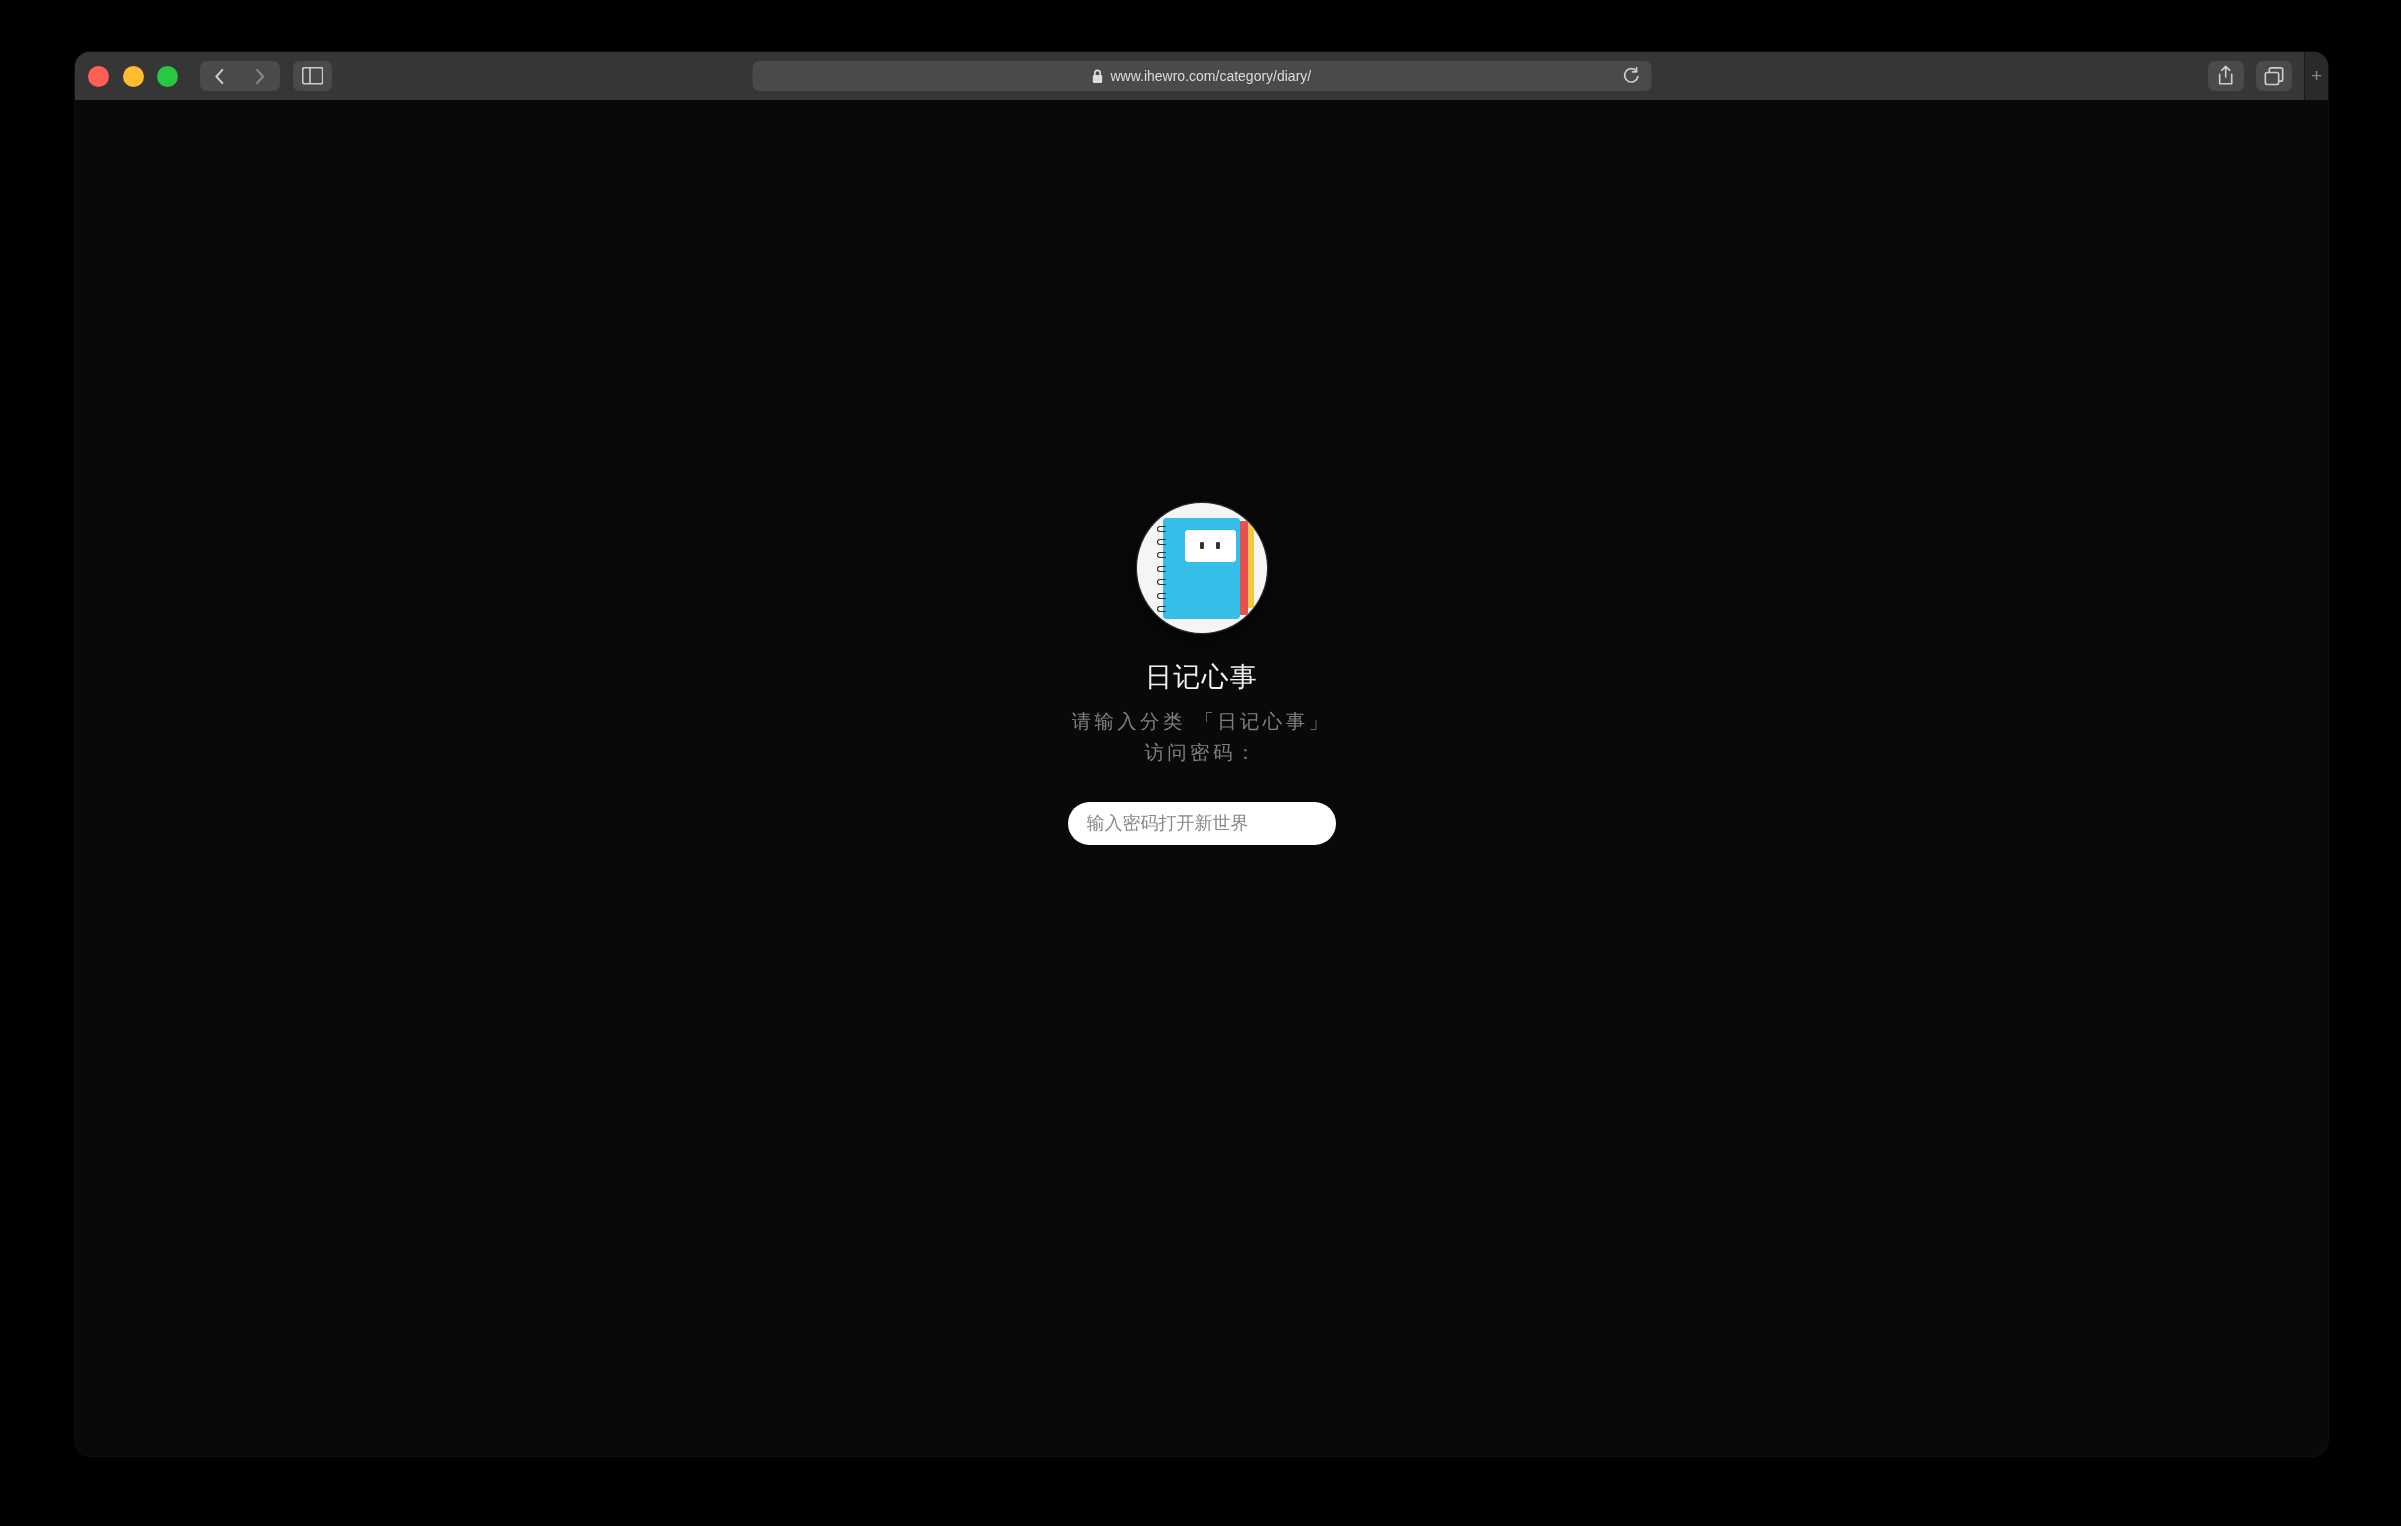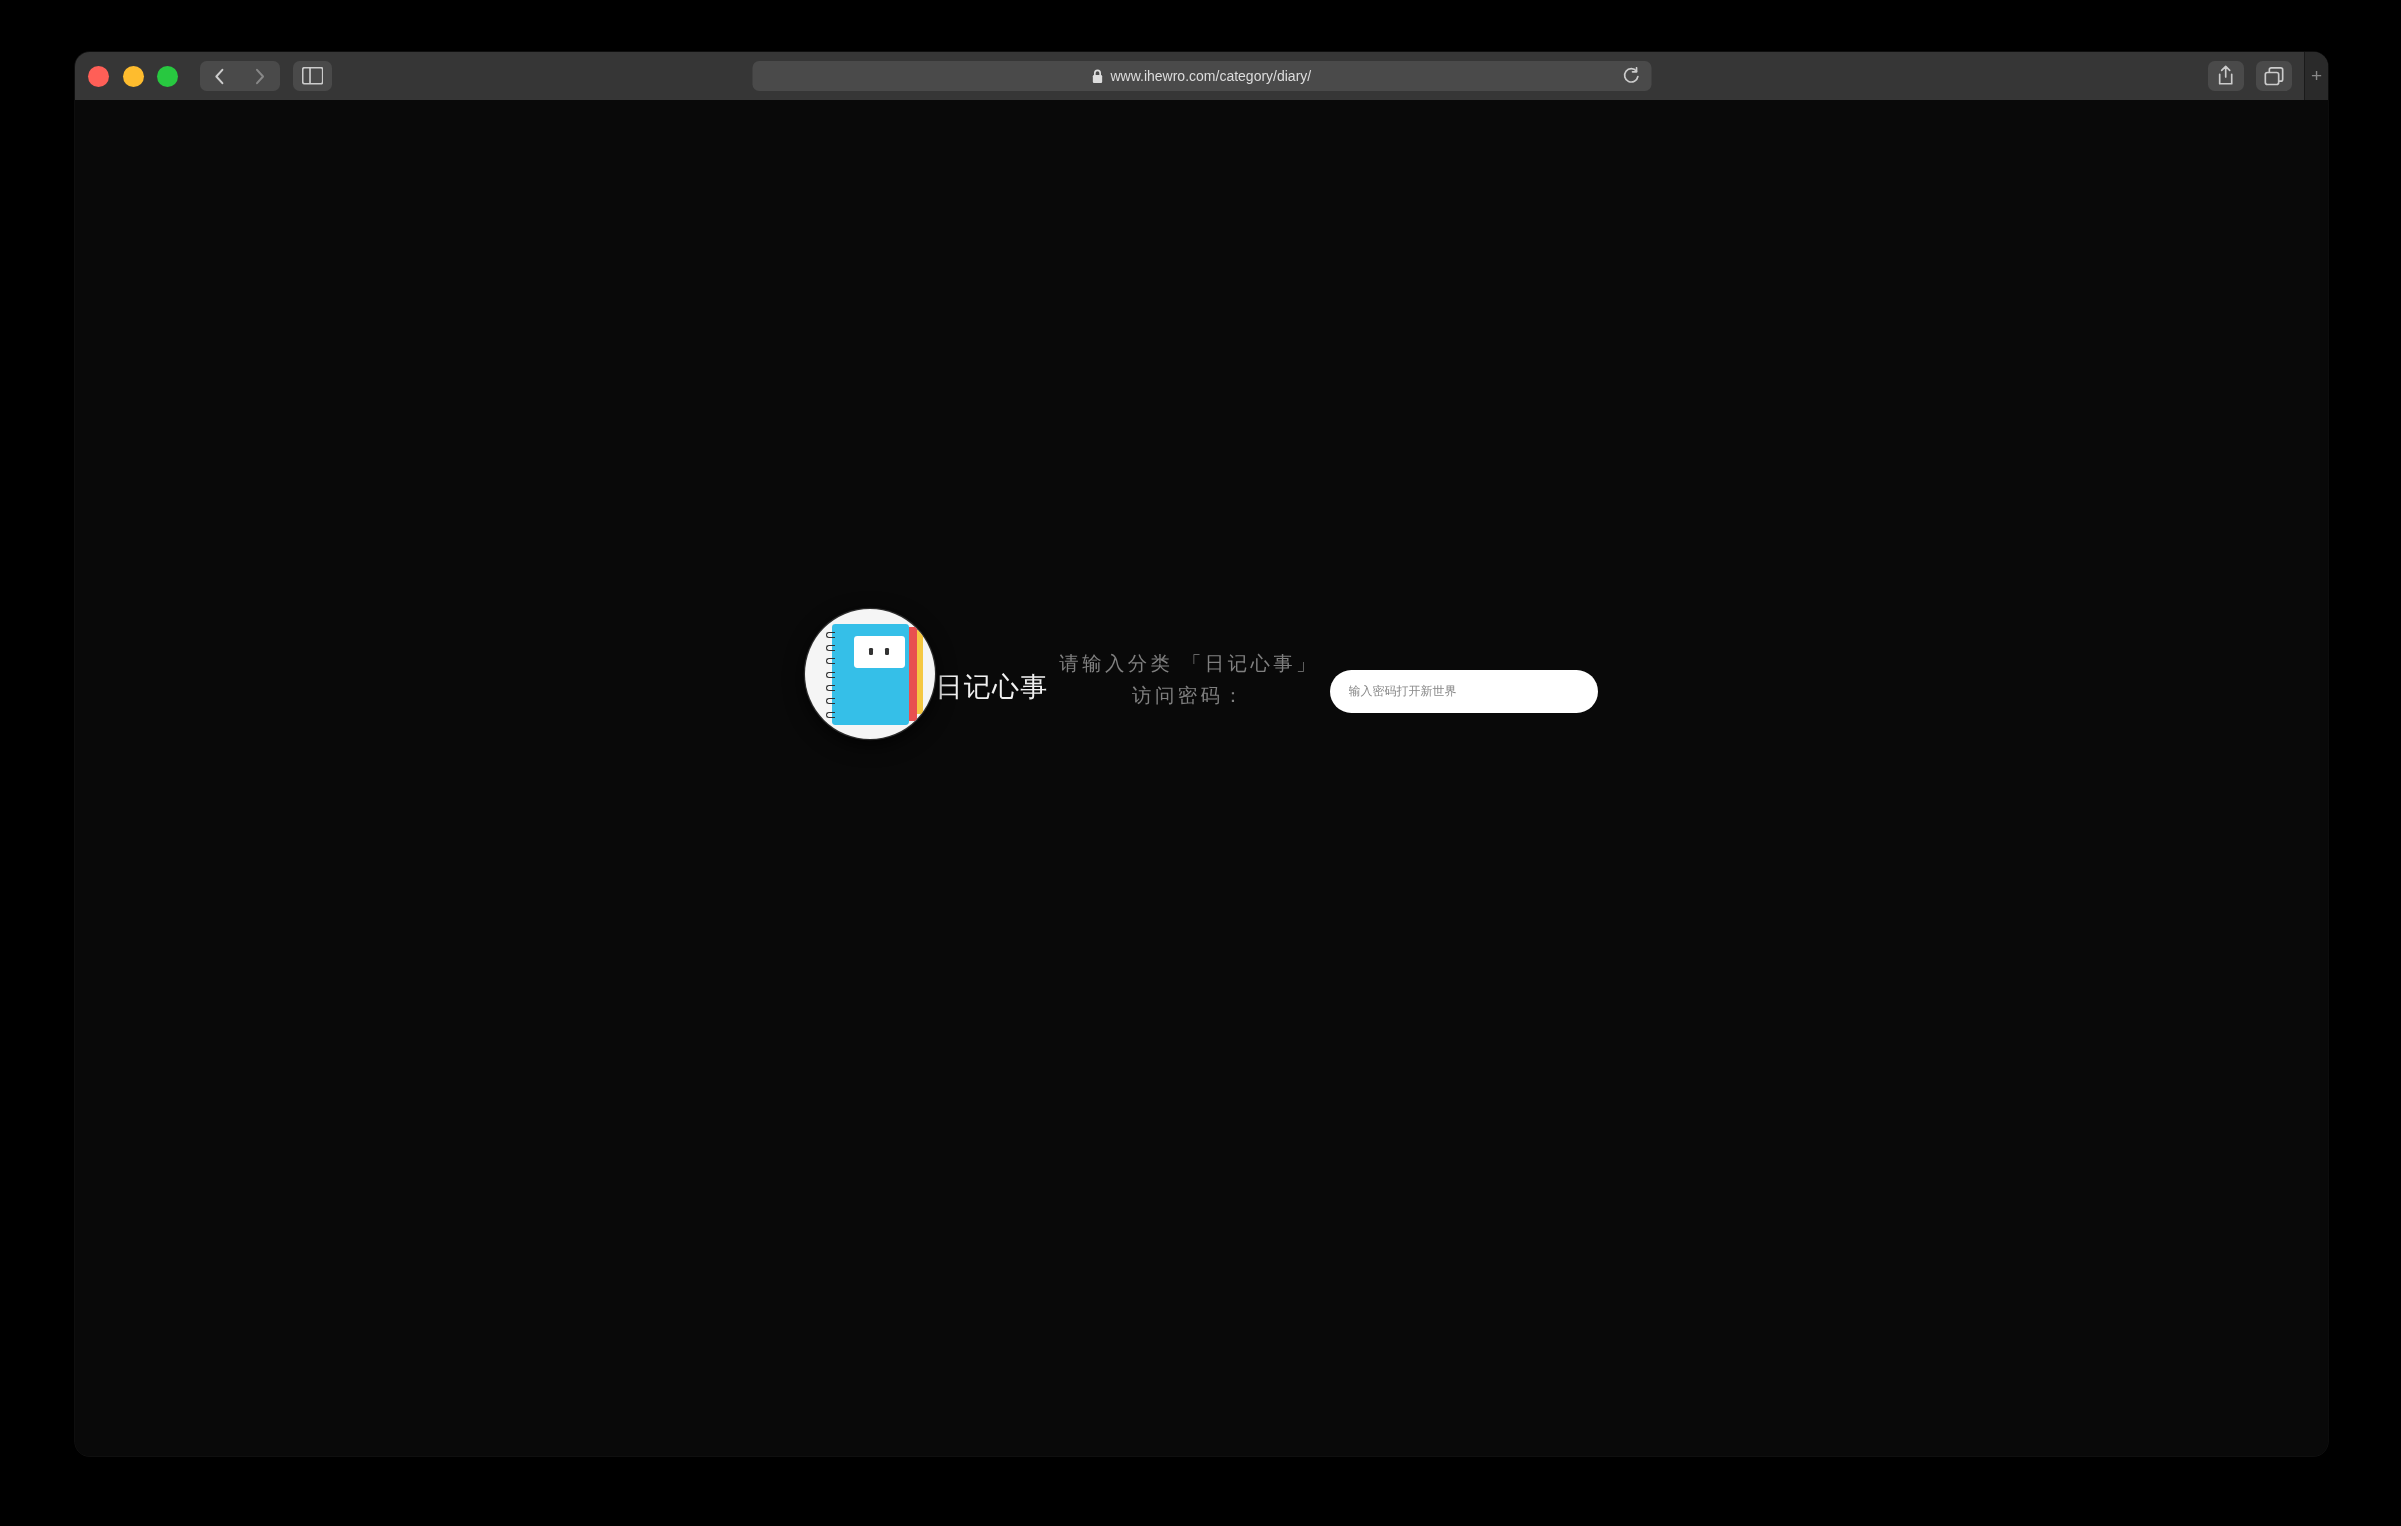--- a/index.html
+++ b/index.html
@@ -146,20 +146,21 @@
     .content {
       height: calc(100% - 48px);
       background: #090909;
       display: flex;
       align-items: center;
       justify-content: center;
     }
     
     .login-card {
       display: flex;
+      flex-direction: column;
       align-items: center;
       transform: translateY(-104px);
     }
     
     .avatar {
       width: 130px;
       height: 130px;
       border-radius: 50%;
       background: #f5f5f5;
       display: flex;
@@ -274,21 +275,21 @@
       border-radius: 21.4px;
       overflow: hidden;
       background: #fff;
     }
     
     .password-input {
       flex: 1;
       border: none;
       outline: none;
       padding: 0 19px;
-      font-size: 12px;
+      font-size: 18px;
       color: #333;
       background: #fff;
     }
     
     .password-input::placeholder {
       color: #888;
     }
     
     svg { display: block; }
   </style>

